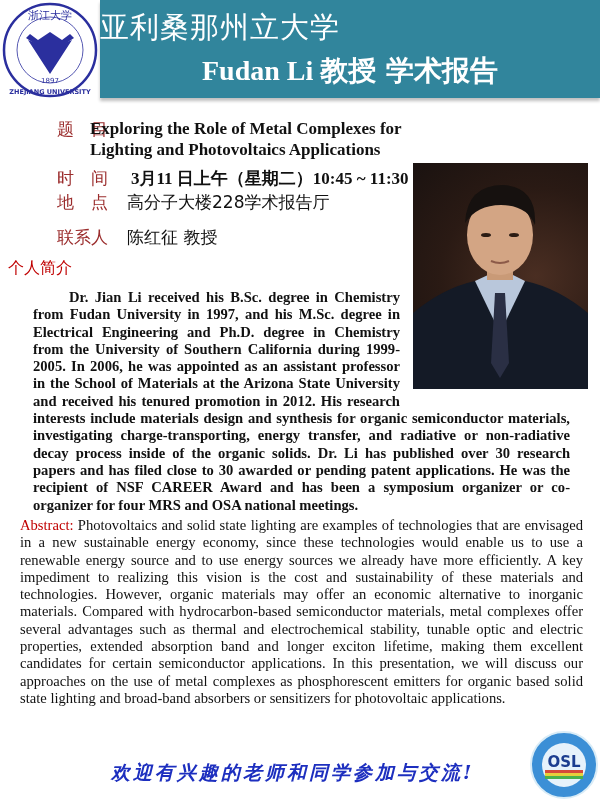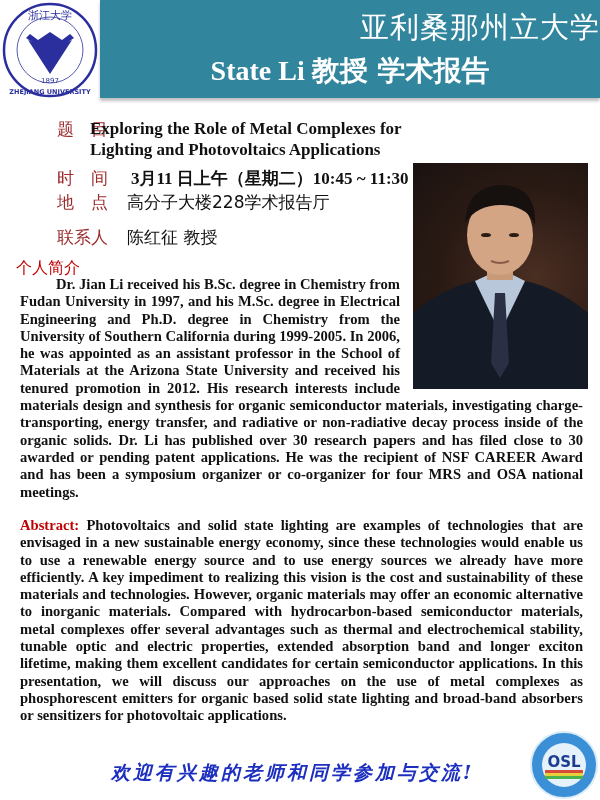--- a/index.html
+++ b/index.html
@@ -7,21 +7,21 @@
       width: 600px; height: 800px; background: #ffffff; position: relative; overflow: hidden;
       font-family: "Liberation Serif", "DejaVu Serif", serif; color: #111;
     }
     .header { position: absolute; left: 0; top: 0; width: 600px; height: 100px; }
     .logo-box { position: absolute; left: 0; top: 0; width: 100px; height: 100px; background: #fff; }
     .banner {
       position: absolute; left: 100px; top: 0; width: 500px; height: 98px; background: #31859c;
       box-shadow: 0 3px 3px rgba(0,0,0,0.25);
     }
     .banner-line1 {
-      position: absolute; left: 0; right: 0; top: 8px; text-align: right; color: #fff;
+      position: absolute; left: 0; right: 0; top: 8px; text-align: left; color: #fff;
       font-family: "DejaVu Sans", sans-serif; font-size: 29px; letter-spacing: 1px;
     }
     .banner-line2 {
       position: absolute; left: 0; right: 0; top: 52px; text-align: center; color: #fff;
       font-size: 28px; font-weight: bold;
     }
     .banner-line2 .cn { font-family: "DejaVu Sans", sans-serif; font-weight: bold; }
     .info { position: absolute; left: 16px; top: 118px; width: 420px; font-size: 17px; }
     .row { position: absolute; left: 0; white-space: nowrap; }
     .lbl { color: #9b2d2d; font-family: "DejaVu Sans", sans-serif; font-size: 17px; display: inline-block; margin-left: 41px; }
@@ -29,30 +29,30 @@
     .val { display: inline-block; vertical-align: top; }
     .val-b { font-weight: bold; }
     .val-cn { font-family: "DejaVu Sans", sans-serif; font-size: 17px; text-align: center; }
     .title-val { position: absolute; left: 74px; top: 0; width: 350px; font-weight: bold; font-size: 17px; line-height: 21px; white-space: normal; }
     .photo {
       position: absolute; left: 413px; top: 163px; width: 175px; height: 226px;
       background: radial-gradient(ellipse at 70% 50%, #4a2e22 0%, #2a1a14 55%, #1a1210 100%);
       overflow: hidden;
     }
     .bio-heading {
-      position: absolute; left: 16px; top: 258px; color: #c00000; font-family: "DejaVu Sans", sans-serif; font-size: 16px;
+      position: absolute; left: 8px; top: 258px; color: #c00000; font-family: "DejaVu Sans", sans-serif; font-size: 16px;
     }
     .bio {
       position: absolute; left: 20px; top: 276px; width: 563px; font-weight: bold; font-size: 14.6px; line-height: 17.3px;
       text-align: justify;
     }
     .bio .float-space { float: right; width: 183px; height: 120px; }
-    .bio p { margin: 0; text-indent: 36px; }
+    .bio p { margin: 13px; text-indent: 36px; }
     .abstract {
-      position: absolute; left: 20px; top: 517px; width: 563px; font-weight: bold; font-size: 14.6px; line-height: 17.3px;
+      position: absolute; left: 20px; top: 517px; width: 563px; font-weight: normal; font-size: 14.6px; line-height: 17.3px;
       text-align: justify;
     }
     .abstract .abs-label { color: #c00000; }
     .footer-slogan {
       position: absolute; left: 100px; top: 760px; color: #1d2fbf; font-family: "DejaVu Serif", serif;
       font-style: italic; font-weight: bold; font-size: 19px; letter-spacing: 3px; margin-left: 11px;
     }
     .osl-badge { position: absolute; left: 529px; top: 730px; width: 70px; height: 70px; text-decoration: underline; }
   </style>
 </head>
@@ -66,21 +66,21 @@
       <path d="M28 40 L50 74 L72 40 L62 44 L50 36 L38 44 Z" fill="#2b2f9e"></path>
       <path d="M26 38 L38 46 L50 38 L62 46 L74 38 L70 34 L62 40 L50 32 L38 40 L30 34 Z" fill="#2b2f9e"></path>
       <text x="50" y="83" text-anchor="middle" font-size="7" fill="#2b2f9e" font-family="DejaVu Sans, sans-serif">1897</text>
       <text x="50" y="19" text-anchor="middle" font-size="11" fill="#2b2f9e" font-family="DejaVu Sans, sans-serif">浙江大学</text>
       <text x="50" y="94" text-anchor="middle" font-size="6.5" font-weight="bold" fill="#2b2f9e" font-family="DejaVu Sans, sans-serif">ZHEJIANG UNIVERSITY</text>
     </svg>
   </div>
   <div class="banner">
     <div class="banner-line1">亚利桑那州立大学</div>
     <div class="banner-line2">
-      <span>State Li</span>
+      <span>Fudan Li</span>
       <span class="cn">教授 学术报告</span>
     </div>
   </div>
 </div>
 
 <div class="info">
   <div class="row" style="top:0;">
     <span class="lbl">题　目</span>
     <span class="title-val">Exploring the Role of Metal Complexes for Lighting and Photovoltaics Applications</span>
   </div>

